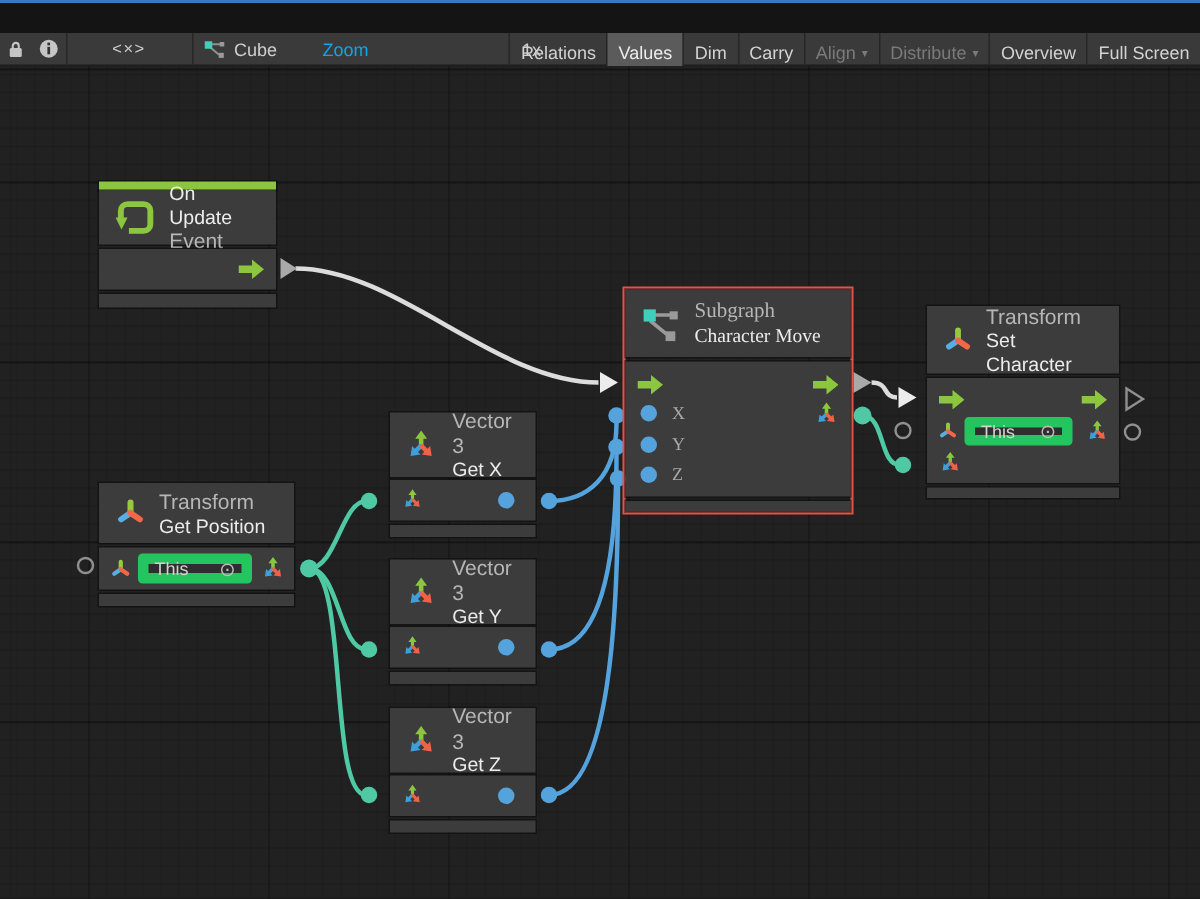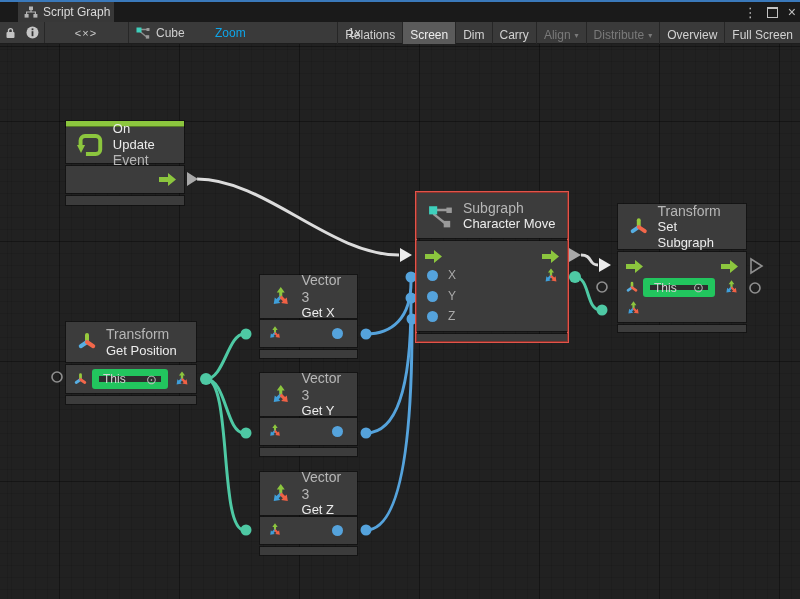--- a/index.html
+++ b/index.html
@@ -63,36 +63,20 @@
          display:flex;align-items:center;box-sizing:border-box;padding:0 4px;color:#d2d2d2;font-size:12px;}
   .field .picker{margin-left:auto;color:#bdbdbd;font-size:13px;line-height:1;}
   .selbox{border:2px solid var(--selection_red);}
 </style>
 </head>
 <body>
 
 <div class="app">
 
   <div class="topline"></div>
-  <div class="tabbar">
-    <div class="tab">
-      <svg width="14" height="13" viewBox="0 0 14 13">
-        <rect x="5" y="0.5" width="4" height="3.6" fill="#b4b4b4"></rect>
-        <rect x="0.6" y="8" width="4" height="3.6" fill="#b4b4b4"></rect>
-        <rect x="9.4" y="8" width="4" height="3.6" fill="#b4b4b4"></rect>
-        <path d="M7,4.1 V6 M2.6,8 V6 H11.4 V8" stroke="#b4b4b4" stroke-width="1.2" fill="none"></path>
-      </svg>
-      <span>Script Graph</span>
-    </div>
-    <div class="winctrls">
-      <span class="kebab">⋮</span>
-      <span class="maxbox"></span>
-      <span class="closex">×</span>
-    </div>
-  </div>
 
   <div class="toolbar">
     <div class="tbtn" style="left:0;width:20px;">
       <svg width="11" height="12" viewBox="0 0 11 12">
         <rect x="1.5" y="5" width="8" height="6" rx="1" fill="#c4c4c4"></rect>
         <path d="M3.5 5 V3.6 a2 2 0 0 1 4 0 V5" stroke="#c4c4c4" stroke-width="1.4" fill="none"></path>
       </svg>
     </div>
     <div class="tbtn" style="left:20px;width:24px;">
       <svg width="13" height="13" viewBox="0 0 13 13">
@@ -114,21 +98,21 @@
         <rect x="9.8" y="9.2" width="3.4" height="3.4" fill="#9a9a9a"></rect>
       </svg>
       <span>Cube</span>
     </div>
     <div class="zoomlbl">Zoom</div>
     <div class="slider-track"></div>
     <div class="slider-handle"></div>
     <div class="zoomval">1x</div>
     <div class="rightbtns">
       <div class="rbtn">Relations</div>
-      <div class="rbtn active">Screen</div>
+      <div class="rbtn active">Values</div>
       <div class="rbtn">Dim</div>
       <div class="rbtn">Carry</div>
       <div class="rbtn dim">
         <span>Align</span>
         <span class="caret">▾</span>
       </div>
       <div class="rbtn dim">
         <span>Distribute</span>
         <span class="caret">▾</span>
       </div>
@@ -332,21 +316,21 @@
           <g transform="rotate(135,13,13)">
               <polygon points="13,2 8.6,8 11.3,8 11.3,13.5 14.7,13.5 14.7,8 17.4,8" fill="#f06145"></polygon>
             </g>
         </svg>
         <div class="pdot" style="right:14px;top:8px;"></div>
       </div>
       <div class="gap"></div>
       <div class="footer" style="height:8px;"></div>
     </div>
 
-    <div class="node selbox" style="left:415px;top:147px;width:150px;">
+    <div class="node selbox" style="left:415px;top:147px;width:150px;font-family:Liberation Serif, serif;">
       <div class="sec hdr" style="height:45px;">
         <svg width="26" height="26" viewBox="0 0 24 24">
           <path d="M7,6.5 H18 M5,10 L15.5,18.5" stroke="#9a9a9a" stroke-width="2.2" fill="none"></path>
           <rect x="1" y="3" width="7.5" height="7.5" fill="#3ed0bc"></rect>
           <rect x="17" y="4.2" width="5" height="5" fill="#9a9a9a"></rect>
           <rect x="14.5" y="16.5" width="6" height="6" fill="#9a9a9a"></rect>
         </svg>
         <div class="hcol">
           <span class="cat">Subgraph</span>
           <span class="ttl">Character Move</span>
@@ -384,21 +368,21 @@
       <div class="sec hdr" style="height:45px;">
         <svg width="20" height="22" viewBox="0 0 16 16">
           <g stroke-linecap="round" stroke-width="3.2" fill="none">
             <path d="M8,8 V2.4" stroke="#97c93d"></path>
               <path d="M8,8 L3,11.4" stroke="#56aee2"></path>
               <path d="M8,8 L13,11.4" stroke="#f2674a"></path>
           </g>
         </svg>
         <div class="hcol">
           <span class="cat">Transform</span>
-          <span class="ttl">Set Subgraph</span>
+          <span class="ttl">Set Character</span>
         </div>
       </div>
       <div class="gap"></div>
       <div class="sec" style="height:70px;">
         <svg class="flow-arrow" style="left:8px;top:8px;" viewBox="0 0 17 13">
           <polygon points="0,4 9,4 9,0 17,6.5 9,13 9,9 0,9" fill="var(--flow_green)"></polygon>
         </svg>
         <svg class="flow-arrow" style="right:8px;top:8px;" viewBox="0 0 17 13">
           <polygon points="0,4 9,4 9,0 17,6.5 9,13 9,9 0,9" fill="var(--flow_green)"></polygon>
         </svg>

